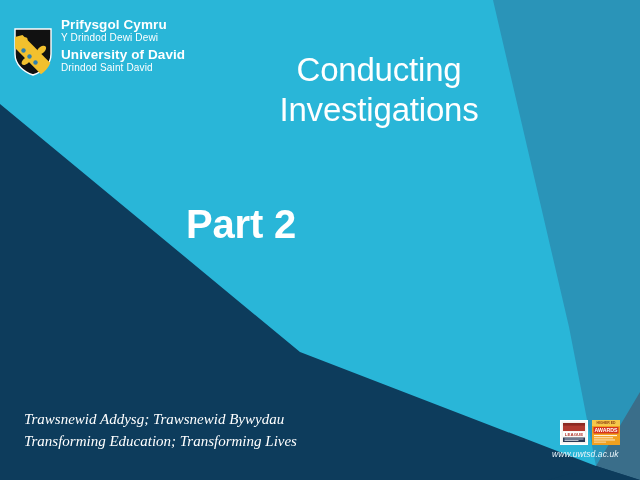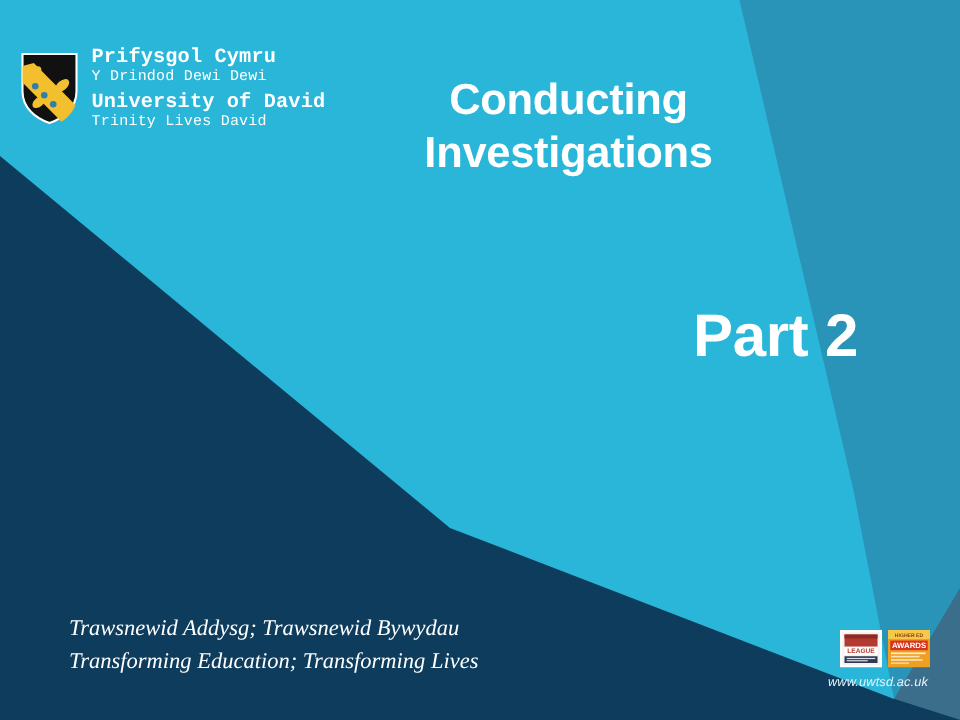--- a/index.html
+++ b/index.html
@@ -27,26 +27,25 @@
     inset: 0;
     width: 640px;
     height: 480px;
     display: block;
   }
 
   
   #logo-lockup {
     position: absolute;
     left: 14px;
-    top: 28px;
+    top: 14px;
     display: flex;
-    align-items: center;
+    align-items: flex-end;
     gap: 9px;
     z-index: 5;
-    font-family: Liberation Mono, monospace;
   }
   #crest {
     width: 38px;
     height: 48px;
     display: block;
     flex: 0 0 auto;
   }
   #logo-text {
     display: flex;
     flex-direction: column;
@@ -73,53 +72,53 @@
   #title-block {
     position: absolute;
     left: 186px;
     top: 50px;
     width: 386px;
     text-align: center;
     z-index: 5;
     color: #ffffff;
   }
   .title-line {
-    font-size: 29px;
-    font-weight: bold;
+    font-size: 33px;
+    font-weight: normal;
     line-height: 1.22;
     letter-spacing: -0.2px;
     white-space: nowrap;
   }
   #subtitle-part {
     position: absolute;
     left: 186px;
     top: 200px;
     width: 386px;
-    text-align: right;
+    text-align: left;
     z-index: 5;
     color: #ffffff;
     font-size: 40px;
     font-weight: bold;
     line-height: 1.2;
     letter-spacing: -0.2px;
   }
 
   
   #tagline {
     position: absolute;
     left: 24px;
     bottom: 28px;
     z-index: 5;
     color: #ffffff;
     font-family: "Liberation Serif", serif;
     font-style: italic;
     font-size: 15px;
     line-height: 1.42;
   }
-  .tagline-line { white-space: nowrap; margin-left: 22px; }
+  .tagline-line { white-space: nowrap; }
 
   
   #badge-row {
     position: absolute;
     left: 560px;
     top: 420px;
     display: flex;
     gap: 4px;
     z-index: 6;
   }
@@ -176,21 +175,21 @@
         <circle cx="9.5" cy="22.5" r="2.2"></circle>
         <circle cx="15.5" cy="28.5" r="2.2"></circle>
         <circle cx="21.5" cy="34.5" r="2.2"></circle>
       </g>
     </svg>
 
     <div id="logo-text">
       <div class="logo-line-major">Prifysgol Cymru</div>
       <div class="logo-line-minor">Y Drindod Dewi Dewi</div>
       <div class="logo-line-major">University of David</div>
-      <div class="logo-line-minor">Trinity Lives David</div>
+      <div class="logo-line-minor">Drindod Saint David</div>
     </div>
   </div>
 
   <div id="title-block">
     <div class="title-line">Conducting</div>
     <div class="title-line">Investigations</div>
   </div>
 
   <div id="subtitle-part">Part 2</div>
 

